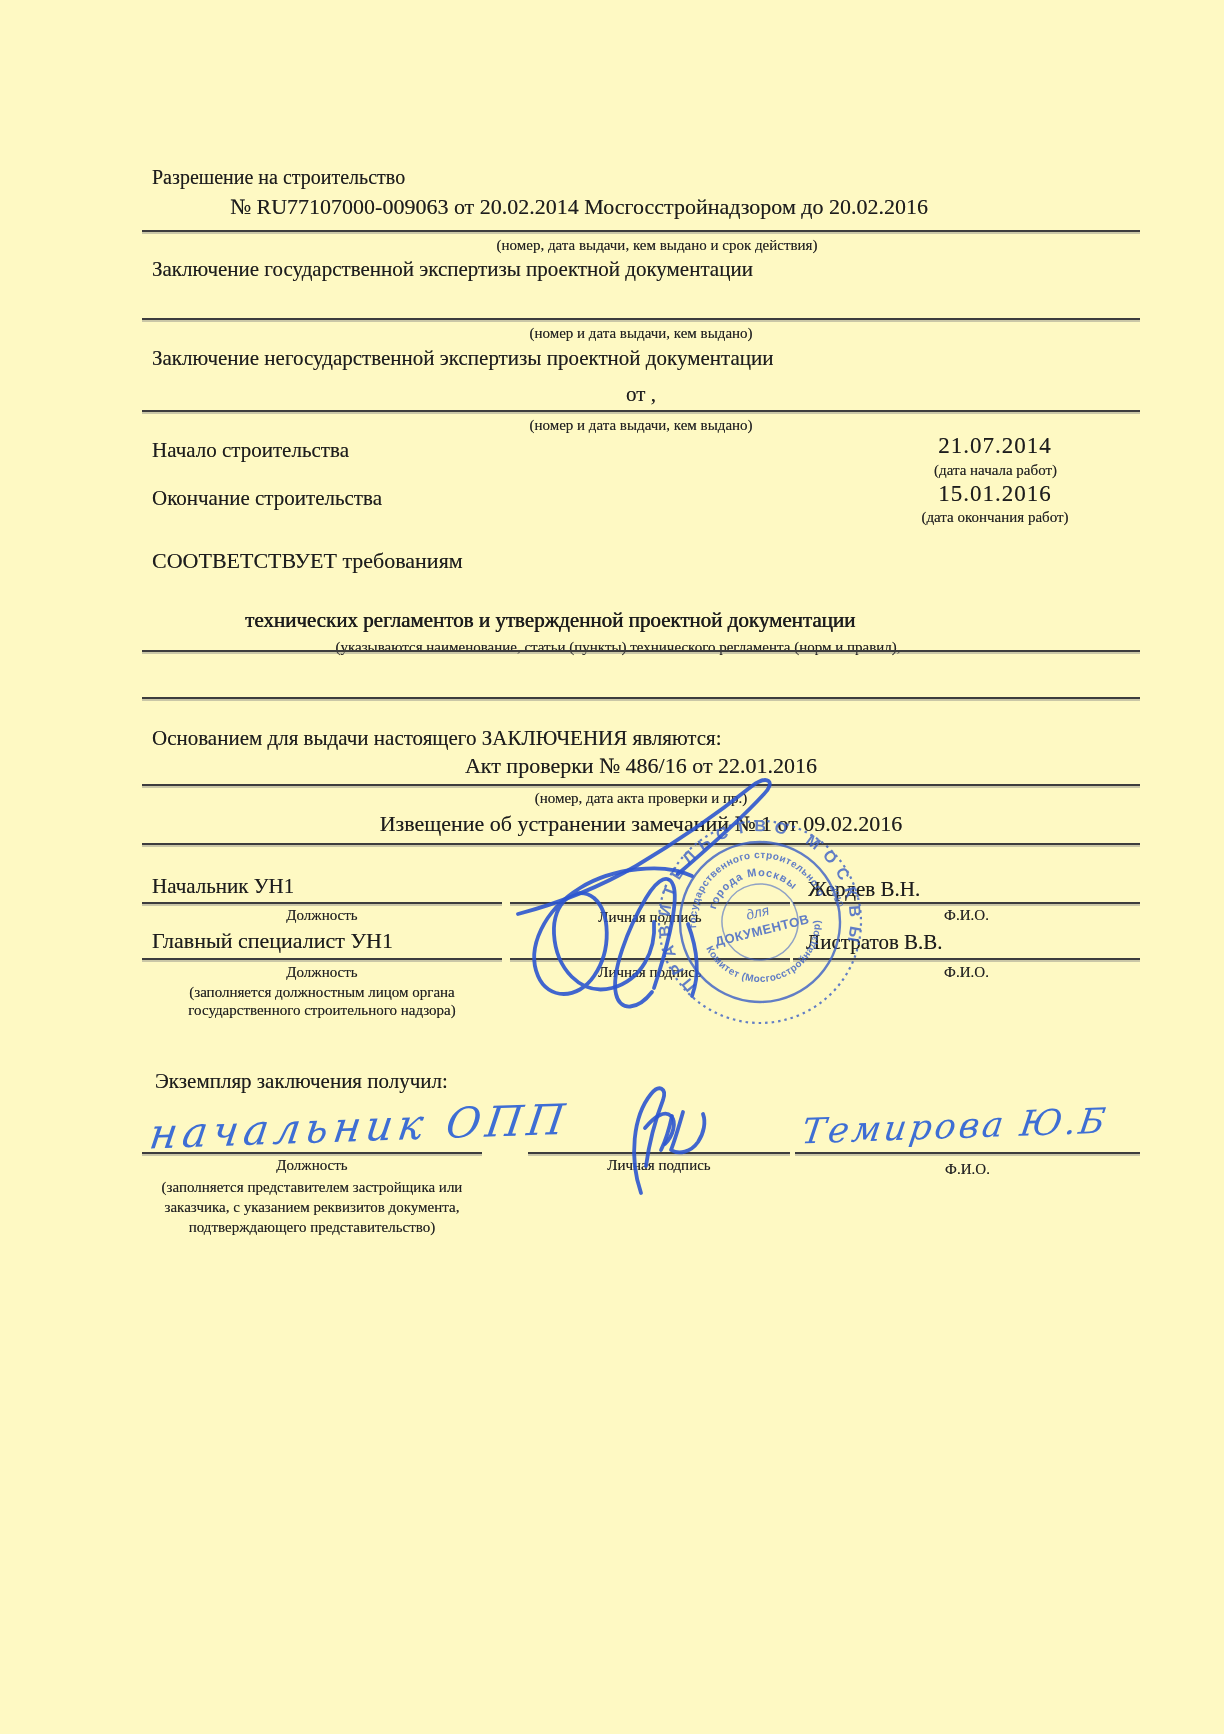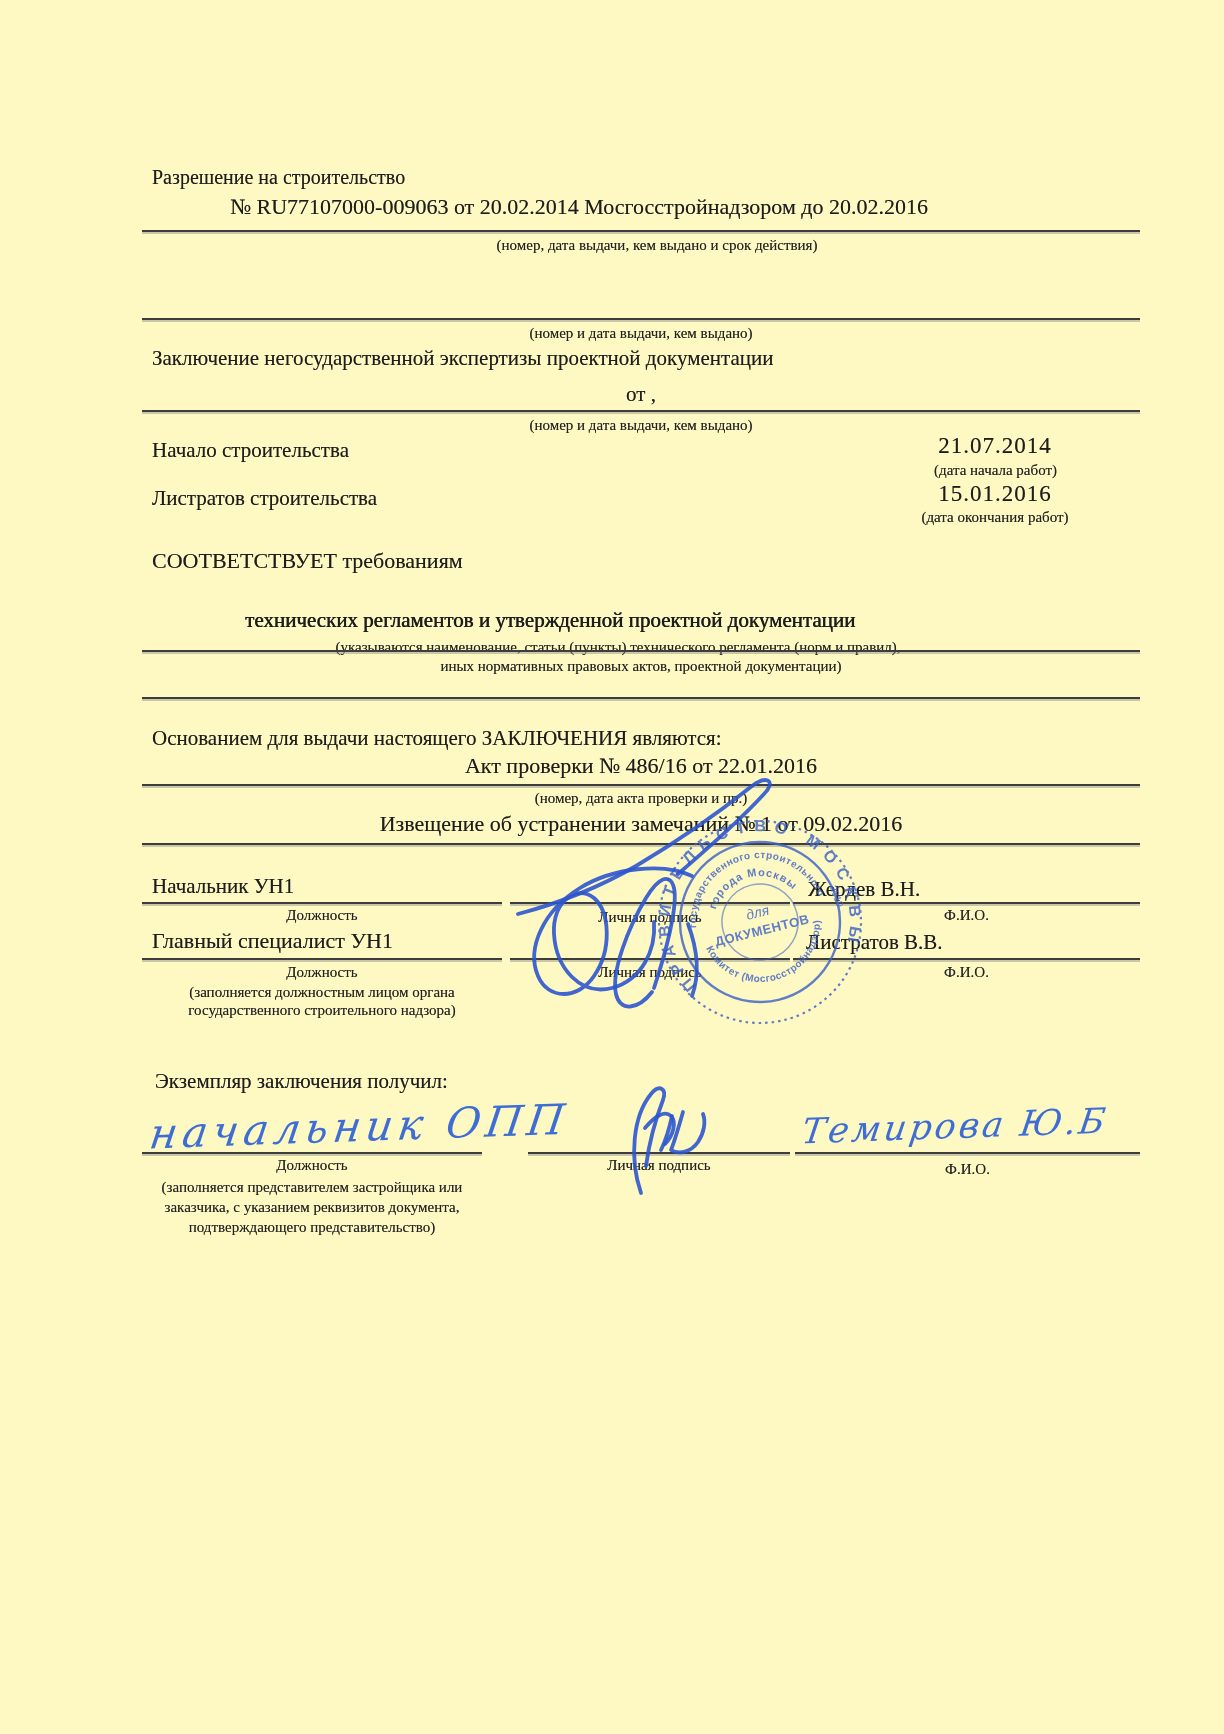--- a/index.html
+++ b/index.html
@@ -39,41 +39,41 @@
 </head>
 <body>
 
 <div class="page">
 
   <div class="t fs20" style="left:152px;top:166px">Разрешение на строительство</div>
   <div class="t fs22" style="left:230px;top:195px">№ RU77107000-009063 от 20.02.2014 Мосгосстройнадзором до 20.02.2016</div>
   <div class="rule" style="left:142px;top:230px;width:998px"></div>
   <div class="t cap ctr" style="left:158px;top:237px;width:998px">(номер,  дата выдачи, кем выдано и срок действия)</div>
 
+  <div class="t fs21" style="left:152px;top:258px">Заключение государственной экспертизы проектной документации</div>
   <div class="rule" style="left:142px;top:318px;width:998px"></div>
   <div class="t cap ctr" style="left:142px;top:325px;width:998px">(номер и дата выдачи, кем выдано)</div>
 
   <div class="t fs21" style="left:152px;top:347px">Заключение негосударственной экспертизы проектной документации</div>
   <div class="t fs21 ctr" style="left:142px;top:383px;width:998px">от ,</div>
   <div class="rule" style="left:142px;top:410px;width:998px"></div>
   <div class="t cap ctr" style="left:142px;top:417px;width:998px">(номер и дата выдачи, кем выдано)</div>
 
   <div class="t fs21" style="left:152px;top:439px">Начало строительства</div>
   <div class="t fs23 ctr" style="left:915px;top:433px;width:160px">21.07.2014</div>
   <div class="t cap ctr" style="left:898px;top:462px;width:195px">(дата начала работ)</div>
 
-  <div class="t fs21" style="left:152px;top:487px">Листратов строительства</div>
+  <div class="t fs21" style="left:152px;top:487px">Окончание строительства</div>
   <div class="t fs23 ctr" style="left:915px;top:481px;width:160px">15.01.2016</div>
   <div class="t cap ctr" style="left:895px;top:509px;width:200px">(дата окончания  работ)</div>
 
   <div class="t fs22" style="left:152px;top:549px">СООТВЕТСТВУЕТ требованиям</div>
   <div class="t fs21 semib" style="left:245px;top:582px">технических регламентов и утвержденной проектной документации</div>
   <div class="t cap ctr" style="left:142px;top:639px;width:952px">(указываются наименование, статьи (пункты)  технического регламента (норм и правил),</div>
   <div class="rule" style="left:142px;top:650px;width:998px"></div>
-  <div class="t cap ctr" style="left:142px;top:658px;width:998px">иных нормативных правовых актов, проектной документации)</div>
   <div class="rule" style="left:142px;top:697px;width:998px"></div>
 
   <div class="t fs21" style="left:152px;top:727px">Основанием для выдачи настоящего ЗАКЛЮЧЕНИЯ являются:</div>
   <div class="t fs22 ctr" style="left:142px;top:754px;width:998px">Акт проверки № 486/16 от 22.01.2016</div>
   <div class="rule" style="left:142px;top:784px;width:998px"></div>
   <div class="t cap ctr" style="left:142px;top:790px;width:998px">(номер, дата акта проверки  и пр.)</div>
   <div class="t fs22 ctr" style="left:142px;top:812px;width:998px">Извещение об устранении замечаний № 1 от 09.02.2016</div>
   <div class="rule" style="left:142px;top:843px;width:998px"></div>
 
   <div class="t fs21" style="left:152px;top:875px">Начальник УН1</div>

